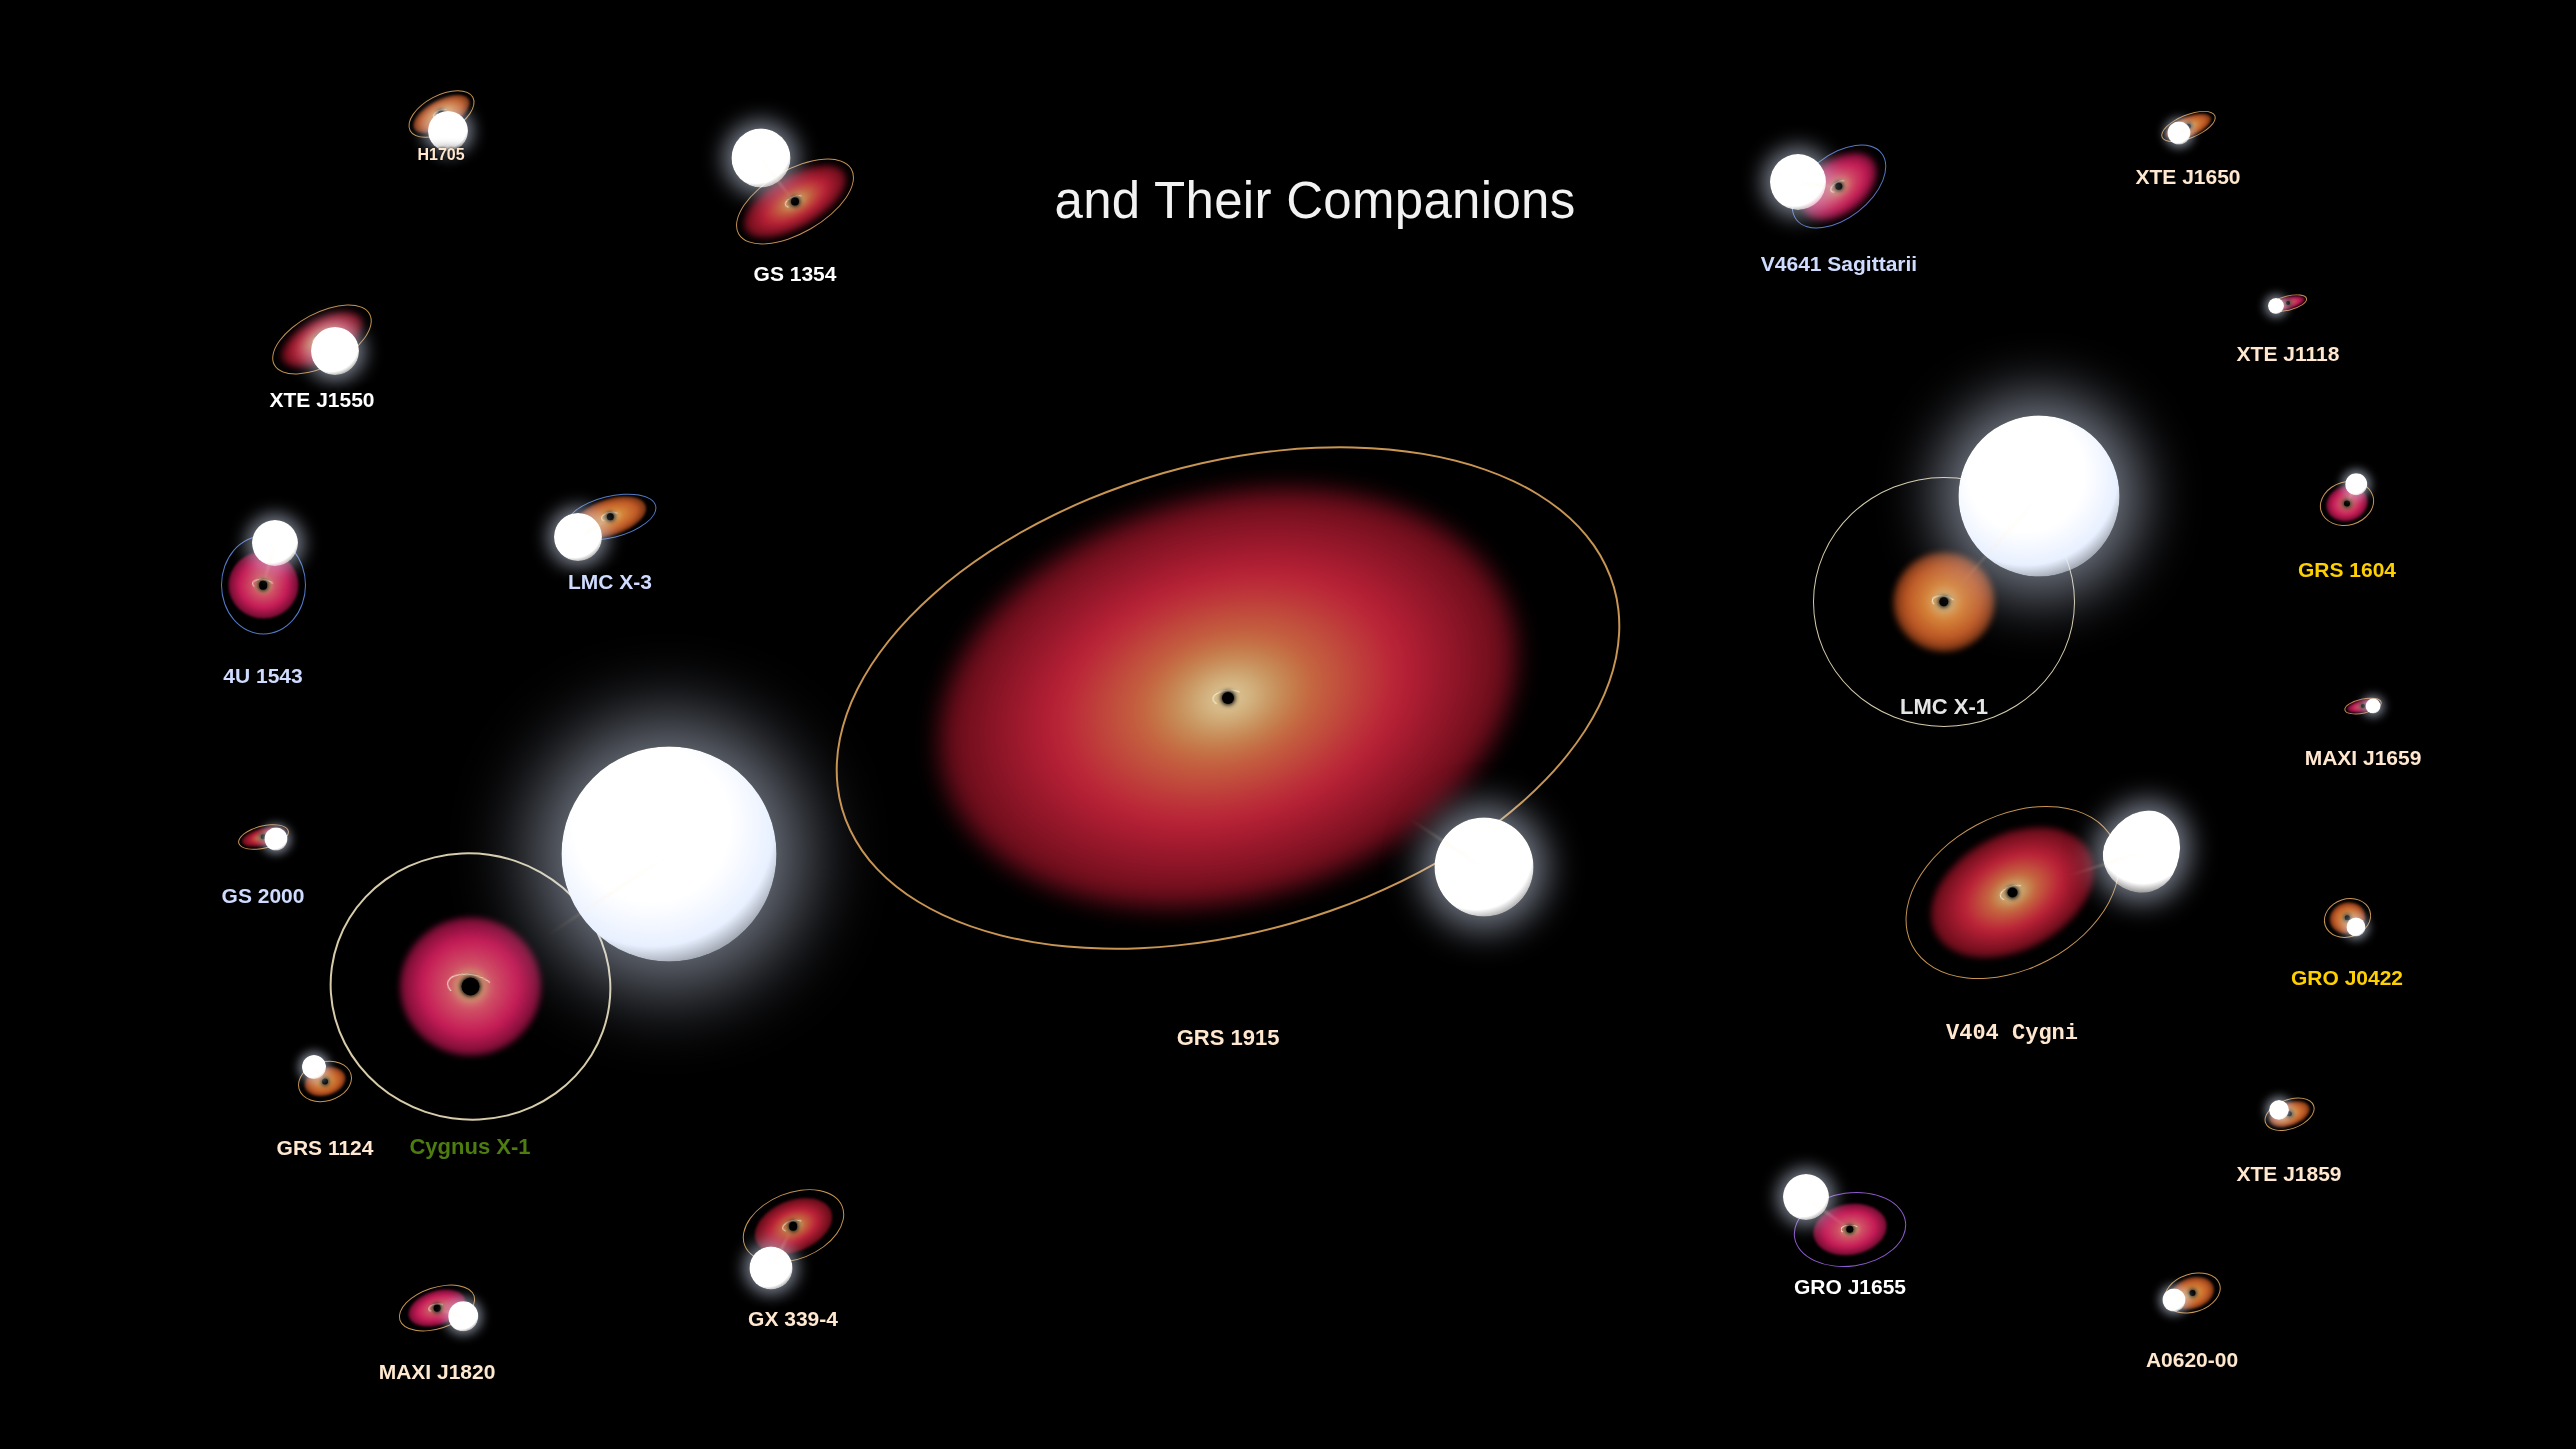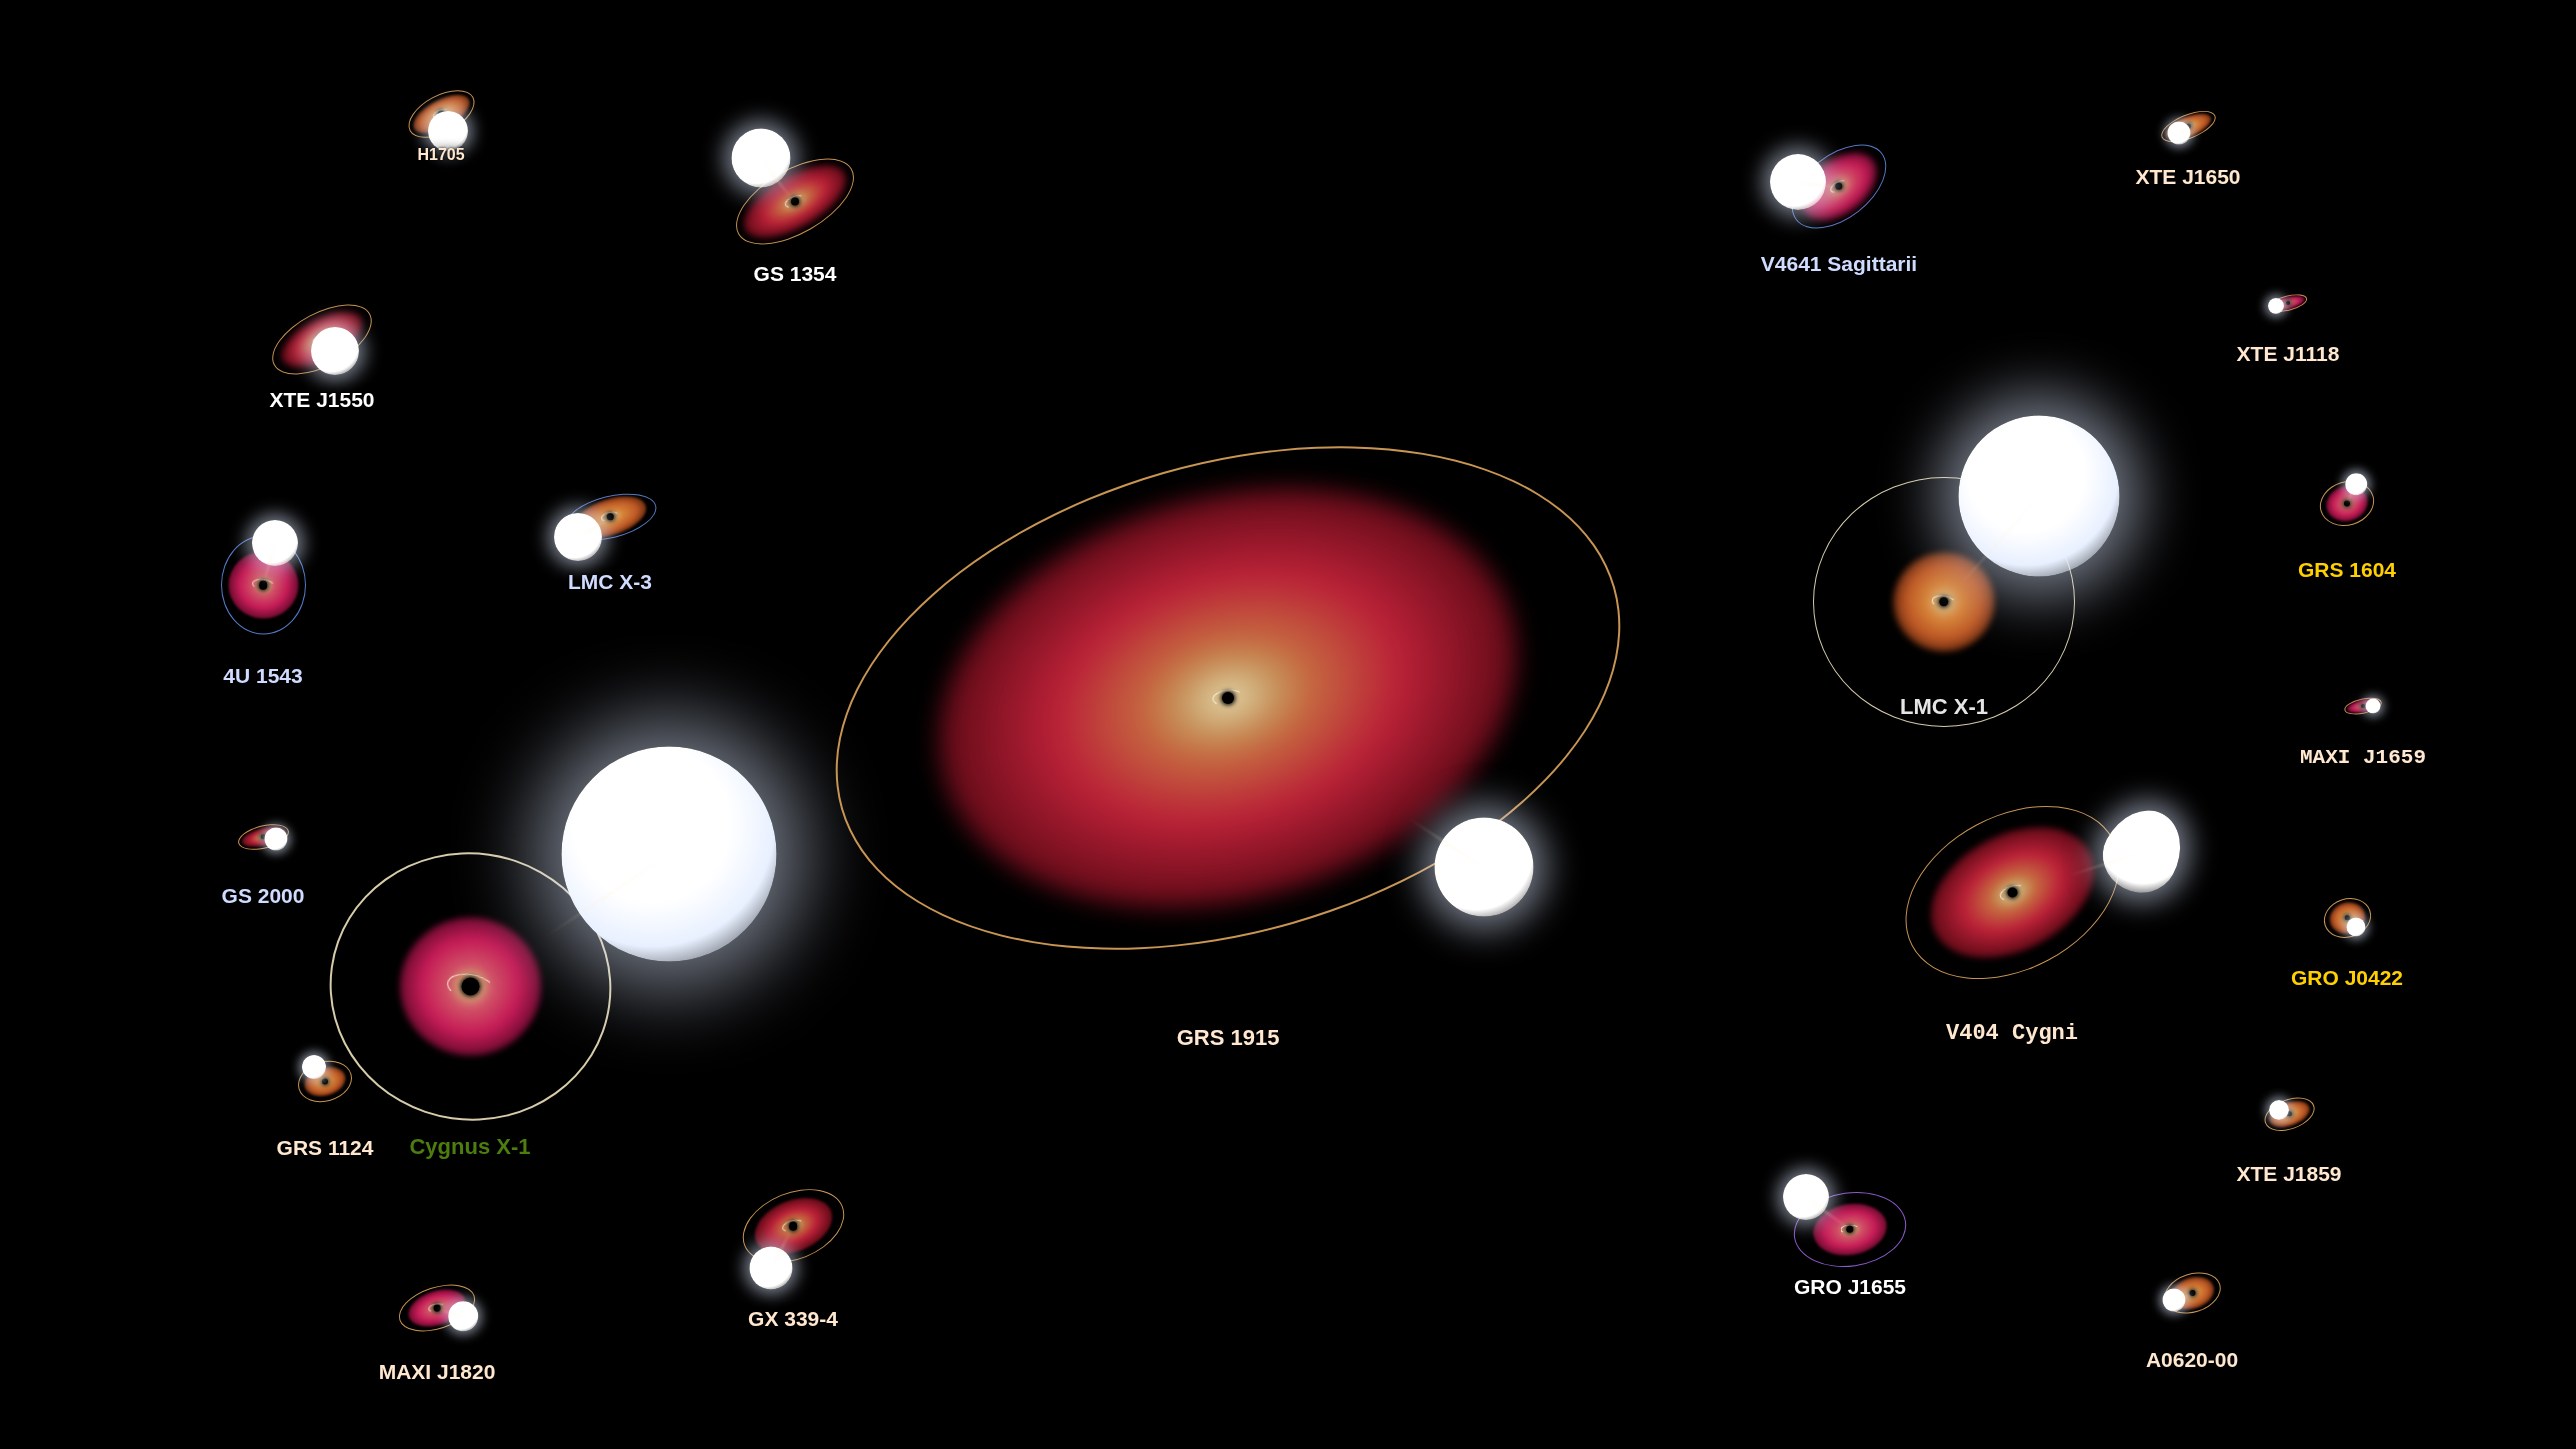--- a/index.html
+++ b/index.html
@@ -113,20 +113,21 @@
     content:""; position:absolute; left:34%; top:0; width:22%; height:100%;
     background:#909090; border-radius:50%/50%;
   }
 </style>
 </head>
 <body>
 
 <div id="stage">
 
   <div id="title">
+    <span class="l2">and Their Companions</span>
   </div>
 
   <div id="systems-layer">
       <div class="system" style="left: 0px; top: 0px;">
         <div class="sysart" style="width: 99px; height: 64px; left: 441px; top: 114px;">
           <div class="orbit" style="width: 72px; height: 38px; --orot: -28deg; --oc: #d9a25a; --ow: 1.3px; opacity: 0.92;"></div>
           <div class="disk" style="width: 62px; height: 28px; --rot: -28deg; --dblur: 1.3px; background: radial-gradient(rgba(240, 226, 180, 0.95) 0%, rgba(226, 140, 60, 0.95) 24%, rgba(206, 96, 40, 0.92) 52%, rgba(140, 56, 20, 0.7) 74%, rgba(50, 18, 6, 0) 100%);"></div>
           <div class="arc" style="width: 17.4px; height: 9px; --arot: -18deg; opacity: 0.95;"></div>
           <div class="bh" style="width: 6.7px; height: 6.7px;"></div>
         </div>
@@ -297,21 +298,21 @@
         <div class="syslabel" style="left: 2347px; top: 558px; color: rgb(255, 208, 0); font-size: 21px;">GRS 1604</div>
       </div>
       <div class="system" style="left: 0px; top: 0px;">
         <div class="sysart" style="width: 64px; height: 42px; left: 2363px; top: 706px;">
           <div class="orbit" style="width: 38px; height: 14.8px; --orot: -12deg; --oc: #d9a25a; --ow: 1.3px; opacity: 0.92;"></div>
           <div class="disk" style="width: 32px; height: 12px; --rot: -12deg; --dblur: 1.3px; background: radial-gradient(rgba(240, 214, 160, 0.95) 0%, rgba(226, 90, 110, 0.92) 22%, rgba(214, 30, 94, 0.92) 48%, rgba(150, 14, 64, 0.7) 72%, rgba(60, 4, 26, 0) 100%);"></div>
           <div class="arc" style="width: 10.5px; height: 5.4px; --arot: -2deg; opacity: 0;"></div>
           <div class="bh" style="width: 4px; height: 4px;"></div>
         </div>
         <div class="star" style="width: 14.8px; height: 14.8px; left: 2373px; top: 706px; --s2: #ffffff; --sg: 9.4px; --sgs: 3.4px;"></div>
-        <div class="syslabel" style="left: 2363px; top: 746px; color: rgb(255, 232, 207); font-size: 21px; font-family: Liberation Mono, monospace;">MAXI J1659</div>
+        <div class="syslabel" style="left: 2363px; top: 746px; color: rgb(255, 232, 207); font-size: 21px;">MAXI J1659</div>
       </div>
       <div class="system" style="left: 0px; top: 0px;">
         <div class="sysart" style="width: 255px; height: 181px; left: 2012px; top: 892px;">
           <div class="orbit" style="width: 228px; height: 154px; --orot: -28deg; --oc: #d9a25a; --ow: 1.3px; opacity: 0.92;"></div>
           <div class="disk" style="width: 174px; height: 115px; --rot: -28deg; --dblur: 3.4px; background: radial-gradient(rgba(235, 205, 150, 0.95) 0%, rgba(215, 120, 70, 0.92) 18%, rgba(196, 34, 58, 0.95) 42%, rgba(140, 16, 34, 0.75) 68%, rgba(60, 6, 14, 0) 100%);"></div>
           <div class="arc" style="width: 26px; height: 13.6px; --arot: -18deg; opacity: 0.95;"></div>
           <div class="bh" style="width: 10px; height: 10px;"></div>
         </div>
         <div class="star teardrop" style="width: 75px; height: 84px; left: 2143px; top: 851px; --s2: #ffffff; --sg: 28px; --sgs: 9.4px; transform: translate(-50%, -50%) rotate(28deg);"></div>
         <div class="stream" style="left: 2143px; top: 851px; width: 78px; transform: rotate(162.362deg); opacity: 0.75;"></div>

